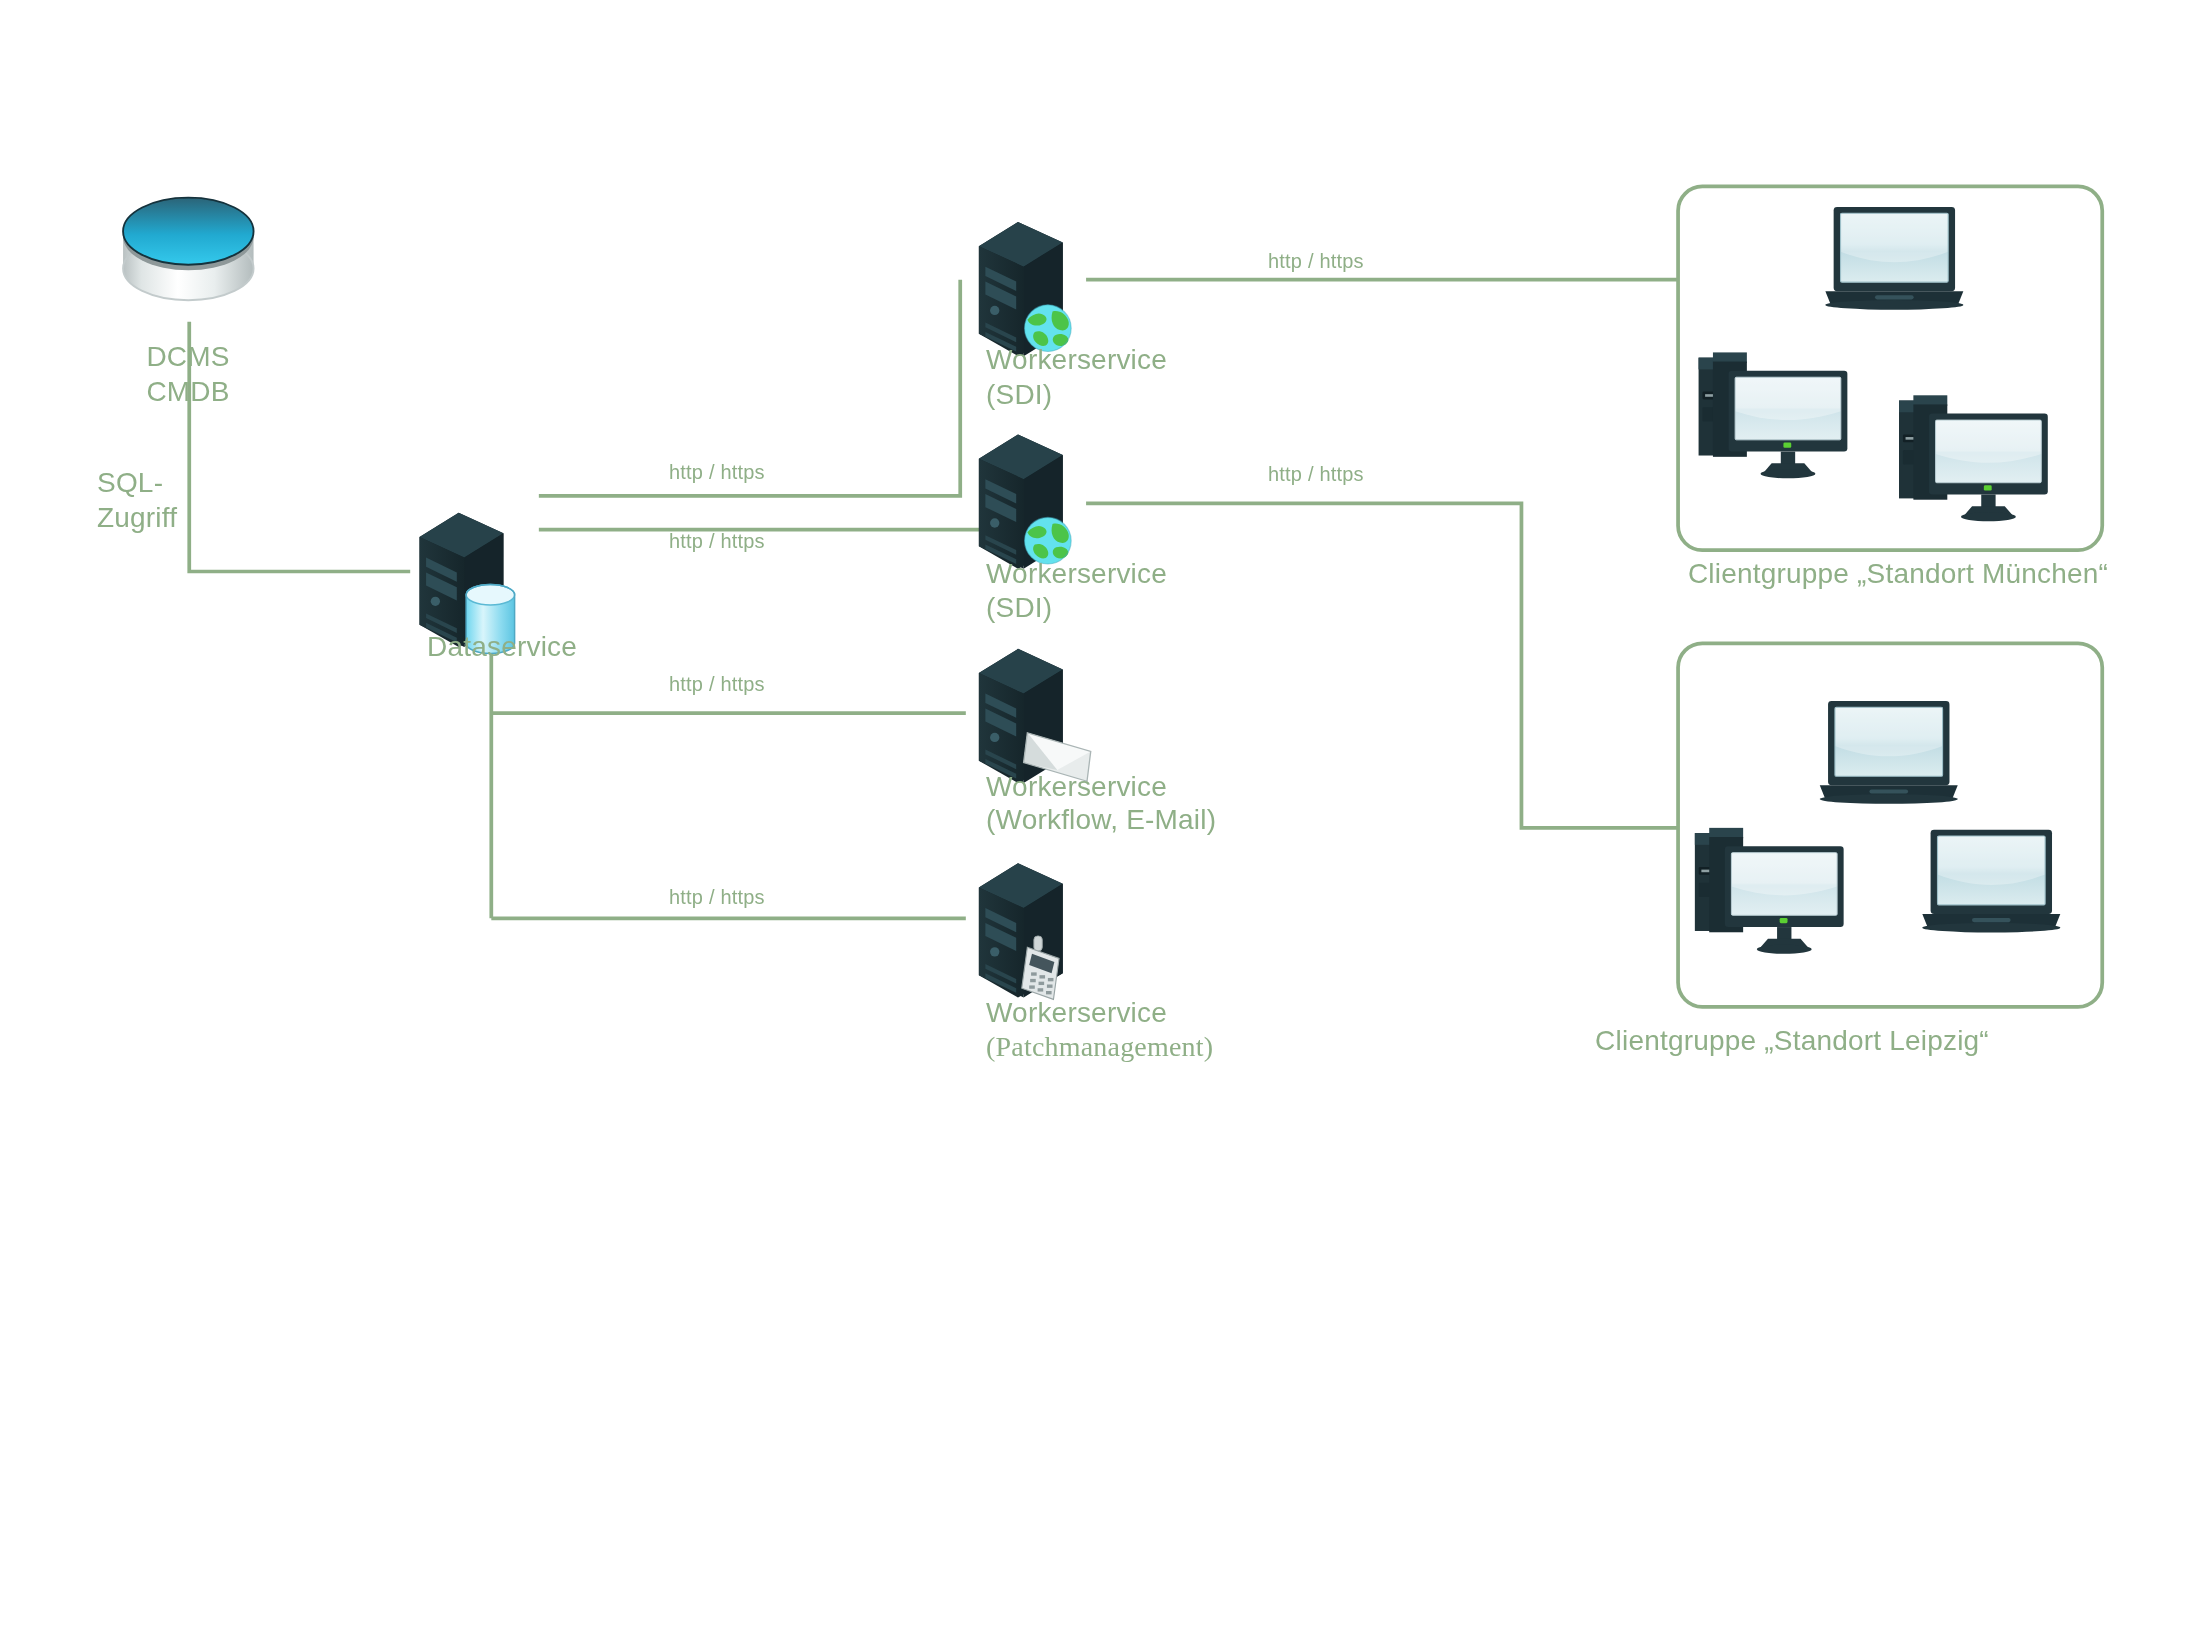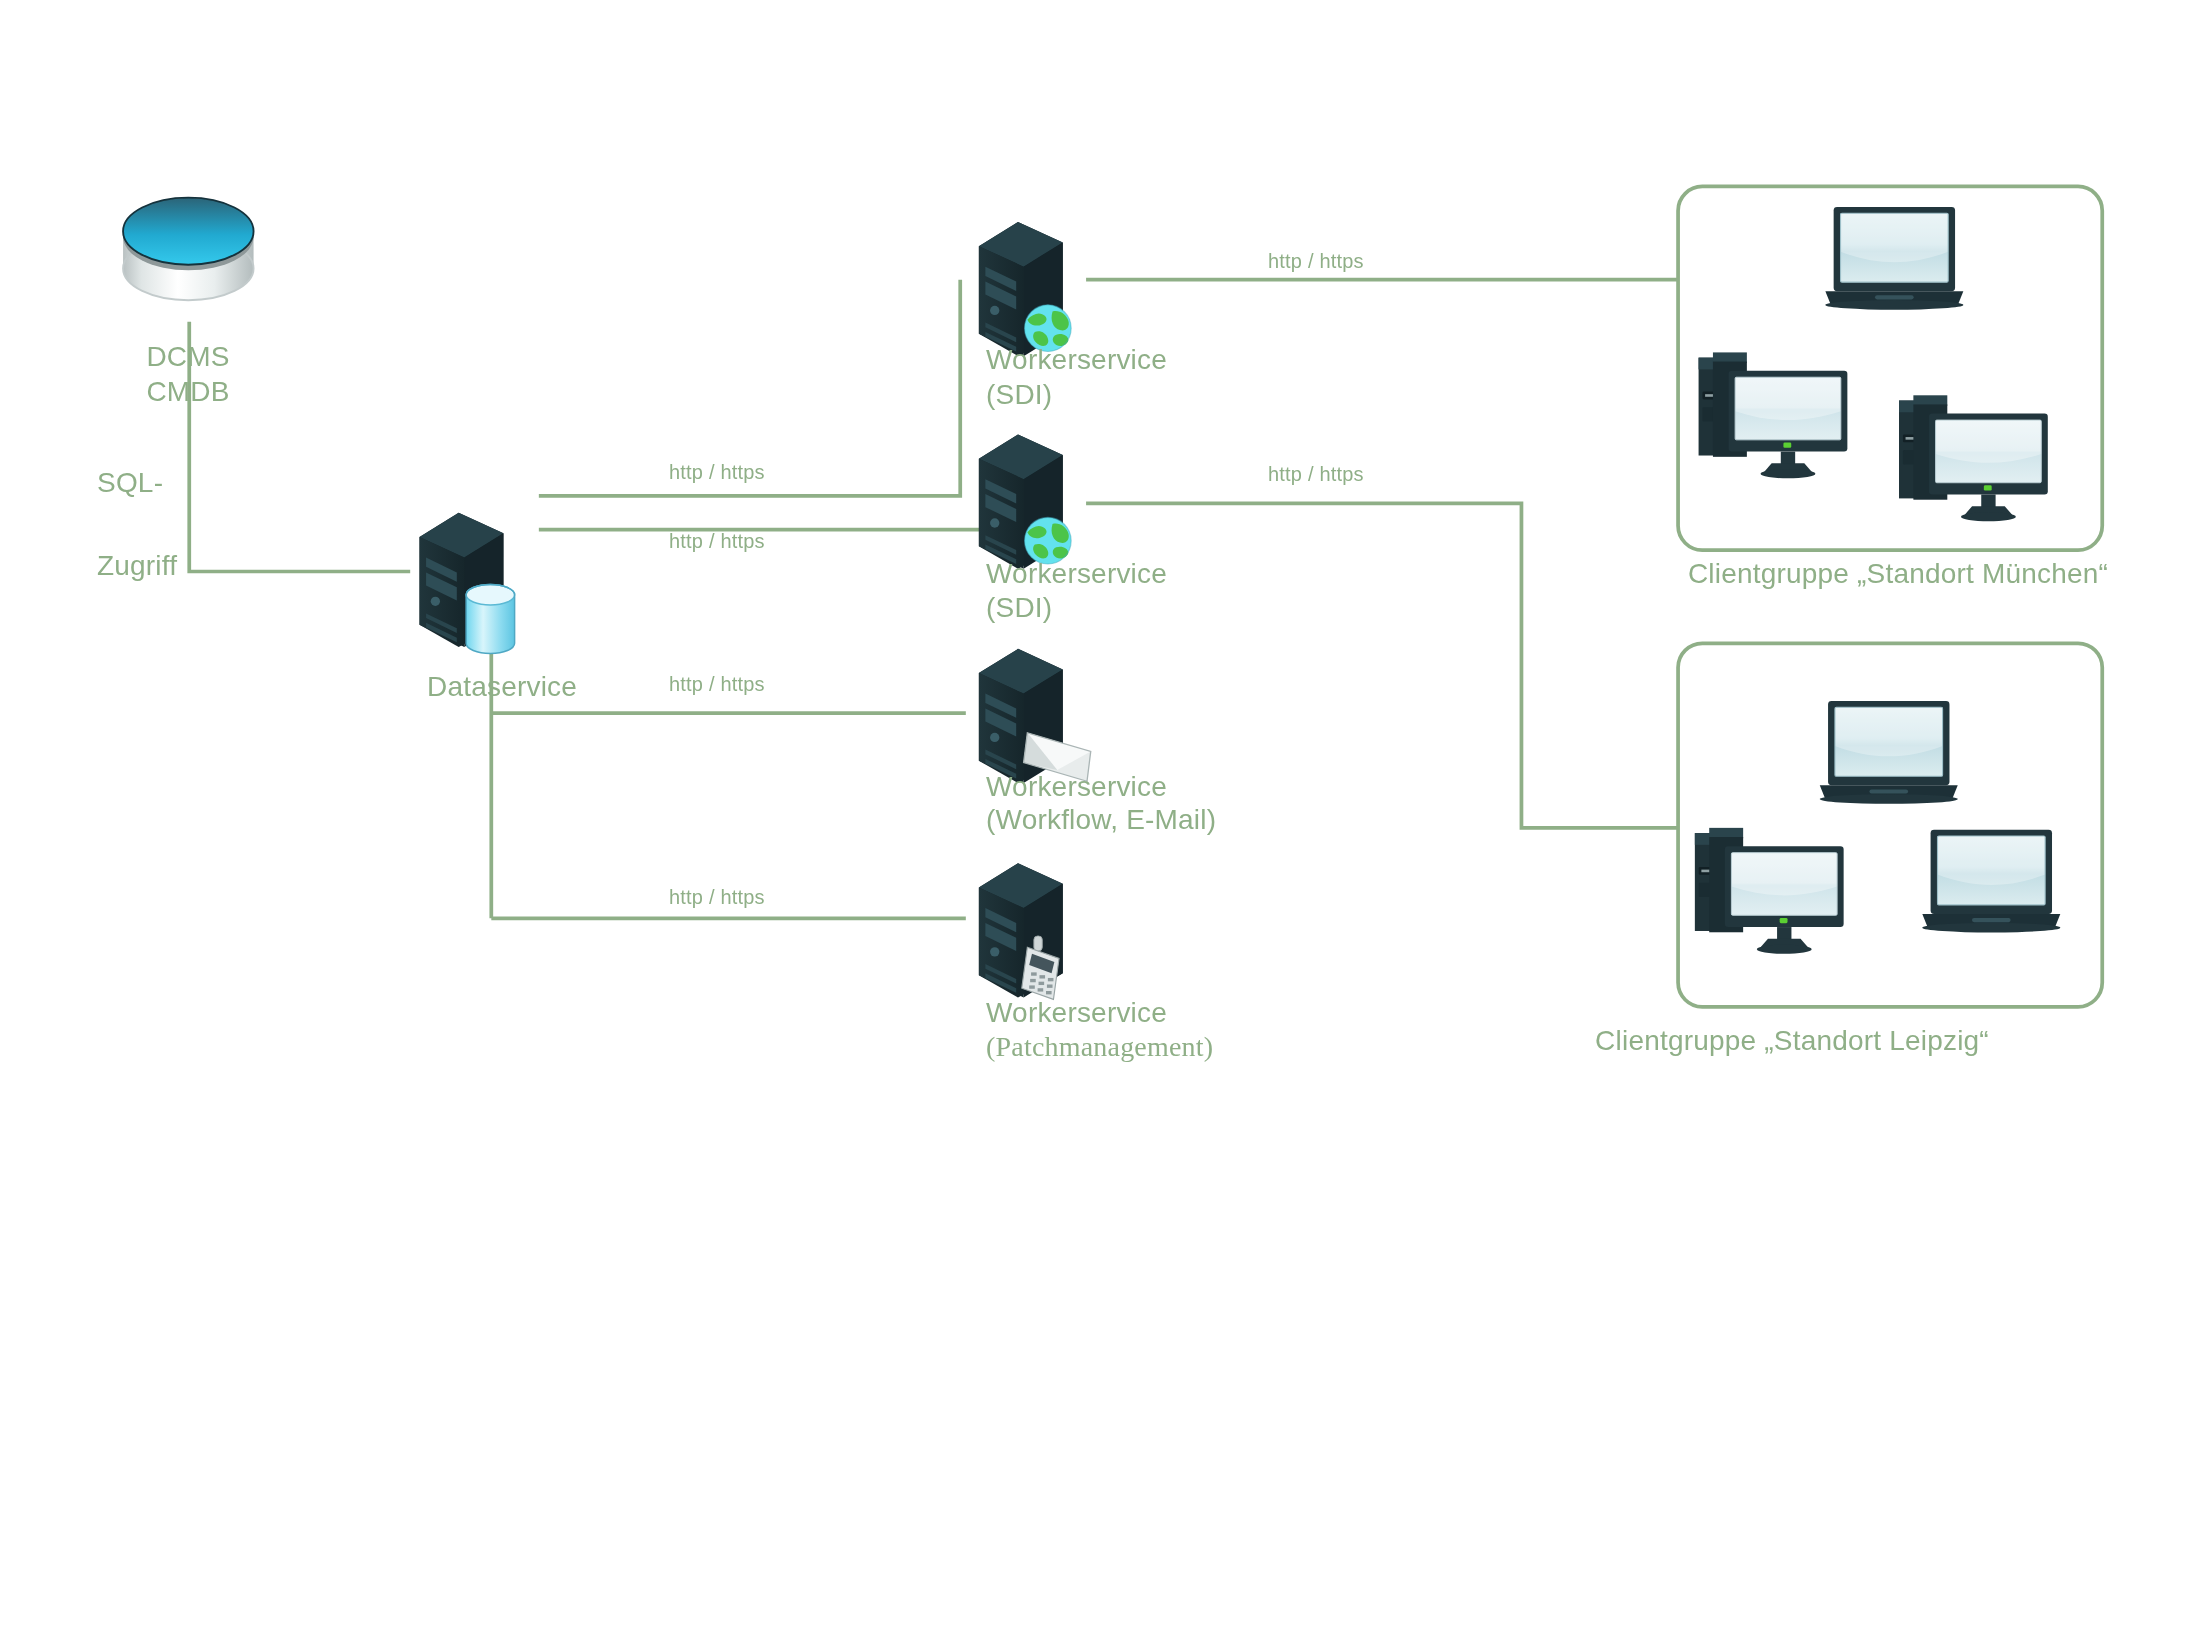--- a/index.html
+++ b/index.html
@@ -208,23 +208,23 @@
     <use href="#laptop" transform="translate(1952,752) scale(0.74)"></use>
     <use href="#desktoppc" transform="translate(1818,888) scale(0.70)"></use>
     <use href="#laptop" transform="translate(2062,890) scale(0.74)"></use>
   </g>
 </svg>
 
 <div class="lbl center" style="left:188px;top:340px;">DCMS</div>
 <div class="lbl center" style="left:188px;top:375px;">CMDB</div>
 
 <div class="lbl" style="left:97px;top:466px;">SQL-</div>
-<div class="lbl" style="left:97px;top:501px;margin-top:48px;">Zugriff</div>
-
-<div class="lbl" style="left:427px;top:630px;margin-top:40px;">Dataservice</div>
+<div class="lbl" style="left:97px;top:501px;">Zugriff</div>
+
+<div class="lbl" style="left:427px;top:630px;">Dataservice</div>
 
 <div class="lbl proto" style="left:669px;top:455px;">http / https</div>
 <div class="lbl proto" style="left:669px;top:524px;">http / https</div>
 <div class="lbl proto" style="left:669px;top:667px;">http / https</div>
 <div class="lbl proto" style="left:669px;top:880px;">http / https</div>
 
 <div class="lbl proto" style="left:1268px;top:244px;">http / https</div>
 <div class="lbl proto" style="left:1268px;top:457px;">http / https</div>
 
 <div class="lbl" style="left:986px;top:343px;">Workerservice</div>

